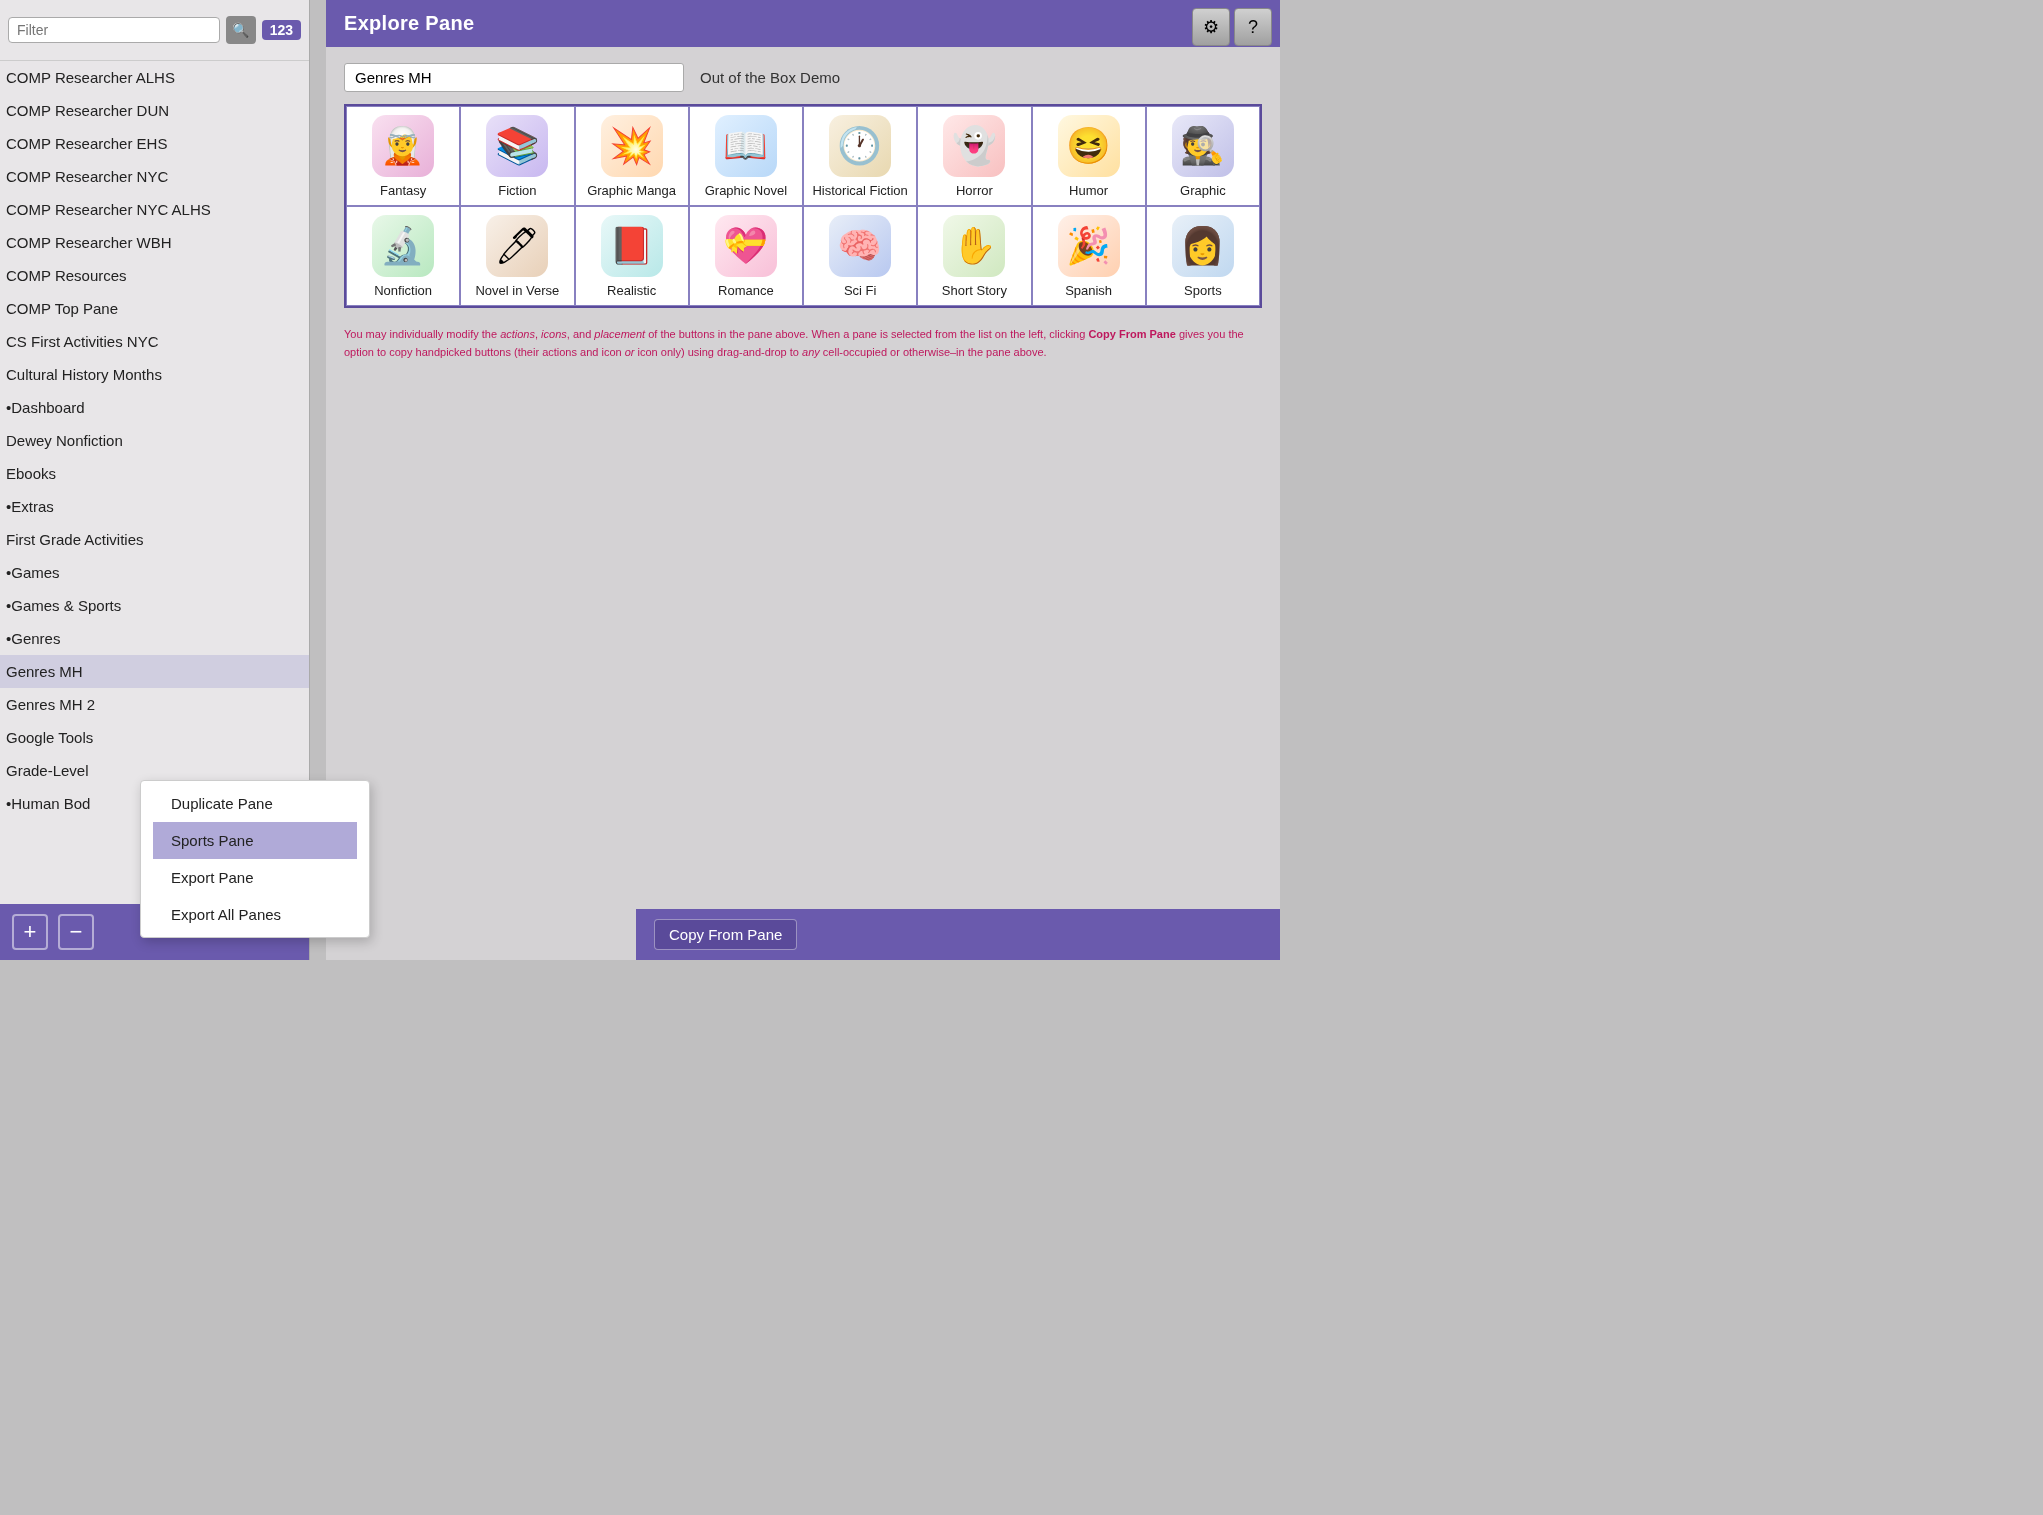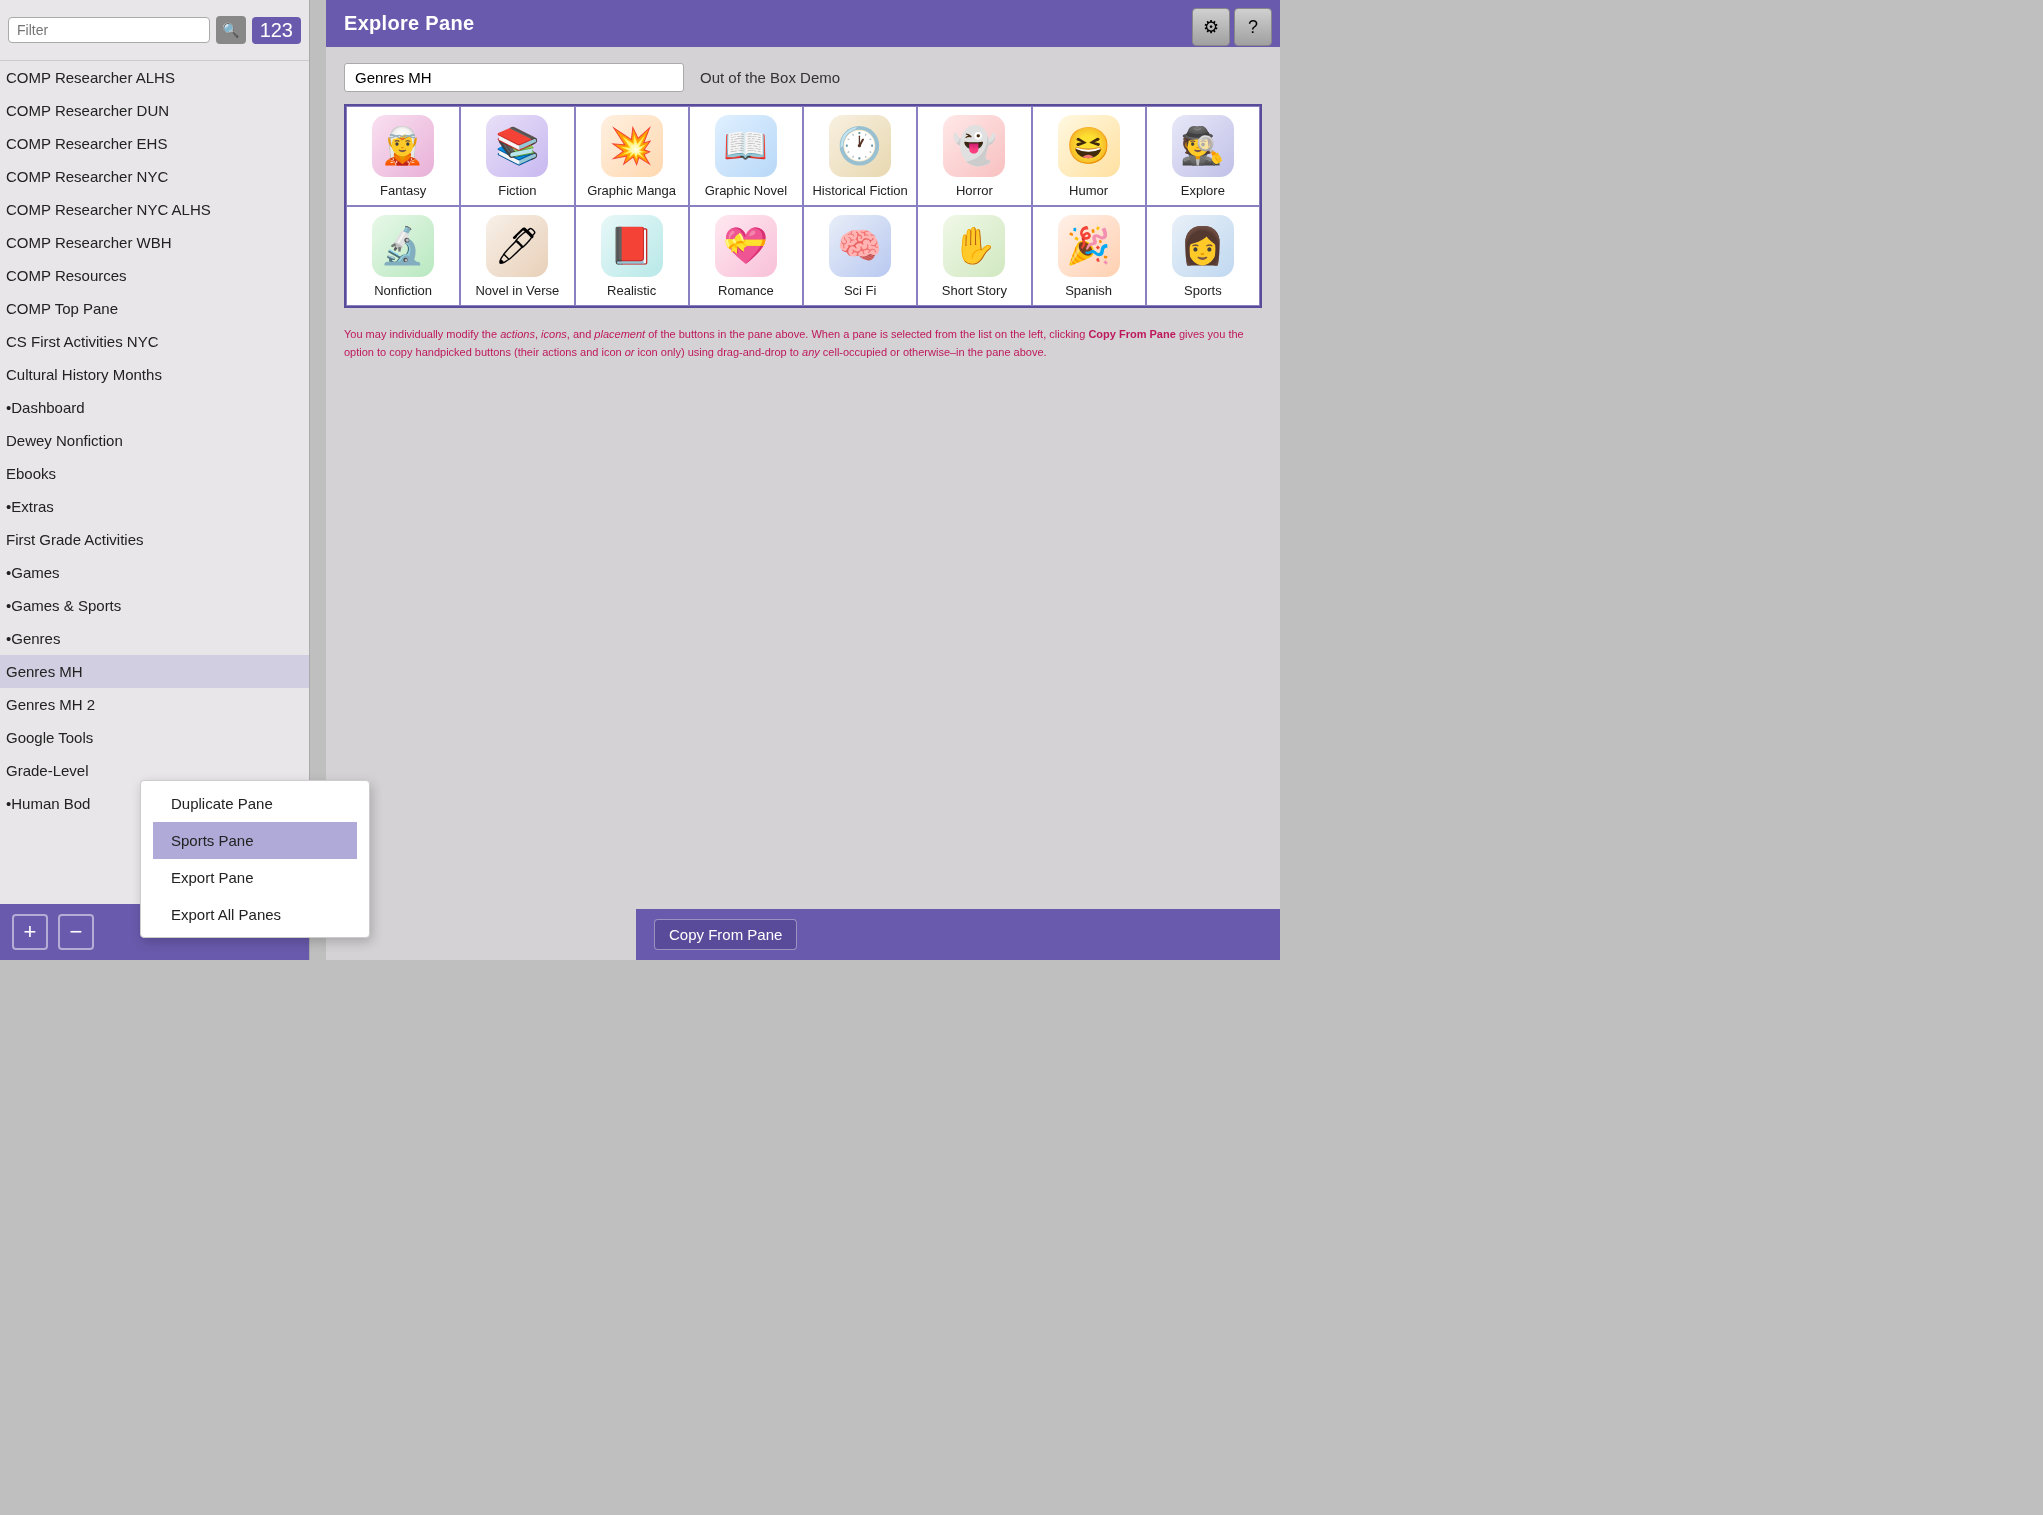--- a/index.html
+++ b/index.html
@@ -79,22 +79,22 @@
       justify-content: center;
       cursor: pointer;
       color: white;
       font-size: 14px;
     }
     .count-badge {
       background: #6a5aad;
       color: white;
       border-radius: 4px;
       padding: 2px 8px;
-      font-size: 20px;
-      font-weight: normal;
+      font-size: 14px;
+      font-weight: bold;
       text-align: right;
     }
 
     .sidebar-list {
       flex: 1;
       overflow-y: auto;
       overflow-x: hidden;
     }
     .sidebar-item {
       padding: 8px 6px;
@@ -391,21 +391,21 @@
           <div class="genre-cell">
             <div class="genre-icon icon-horror">👻</div>
             <div class="genre-label">Horror</div>
           </div>
           <div class="genre-cell">
             <div class="genre-icon icon-humor">😆</div>
             <div class="genre-label">Humor</div>
           </div>
           <div class="genre-cell">
             <div class="genre-icon icon-mystery">🕵</div>
-            <div class="genre-label">Explore</div>
+            <div class="genre-label">Graphic</div>
           </div>
           <div class="genre-cell">
             <div class="genre-icon icon-nonfiction">🔬</div>
             <div class="genre-label">Nonfiction</div>
           </div>
           <div class="genre-cell">
             <div class="genre-icon icon-novel-verse">🖊</div>
             <div class="genre-label">Novel in Verse</div>
           </div>
           <div class="genre-cell">

